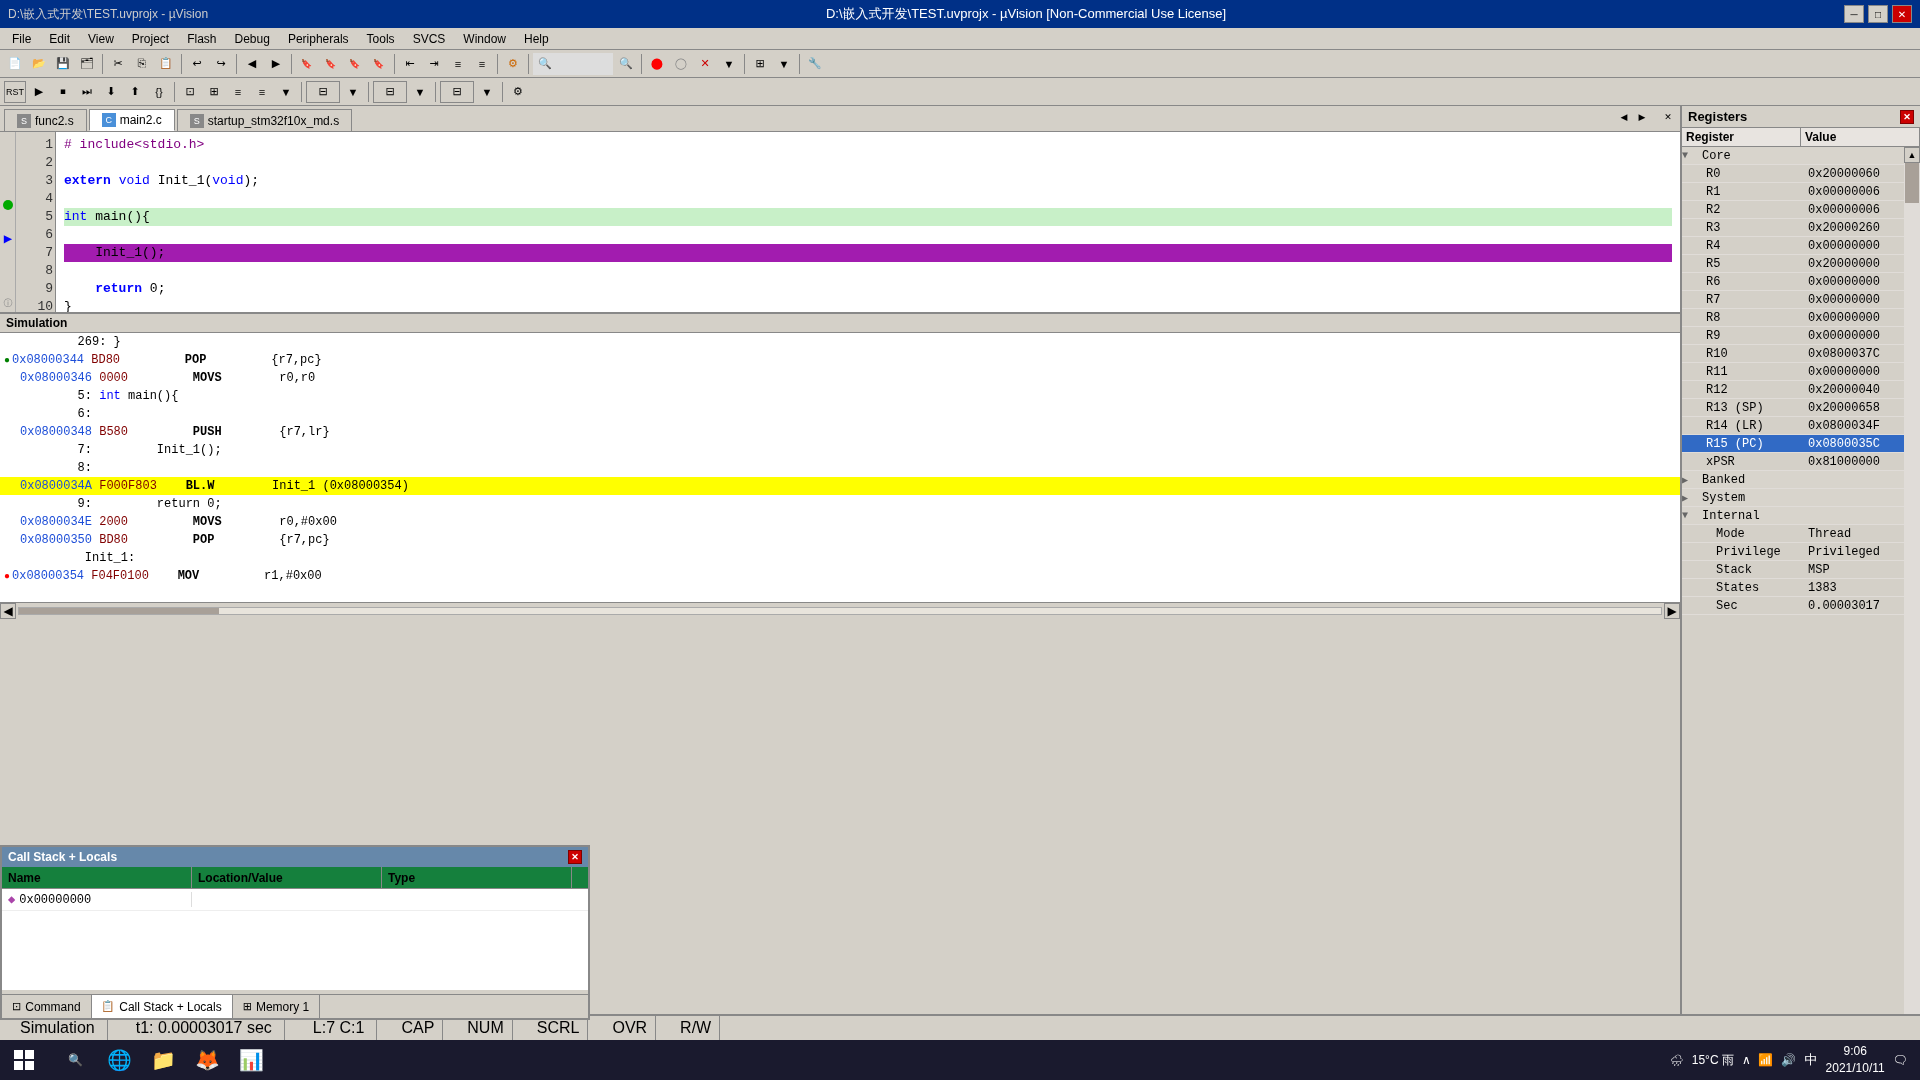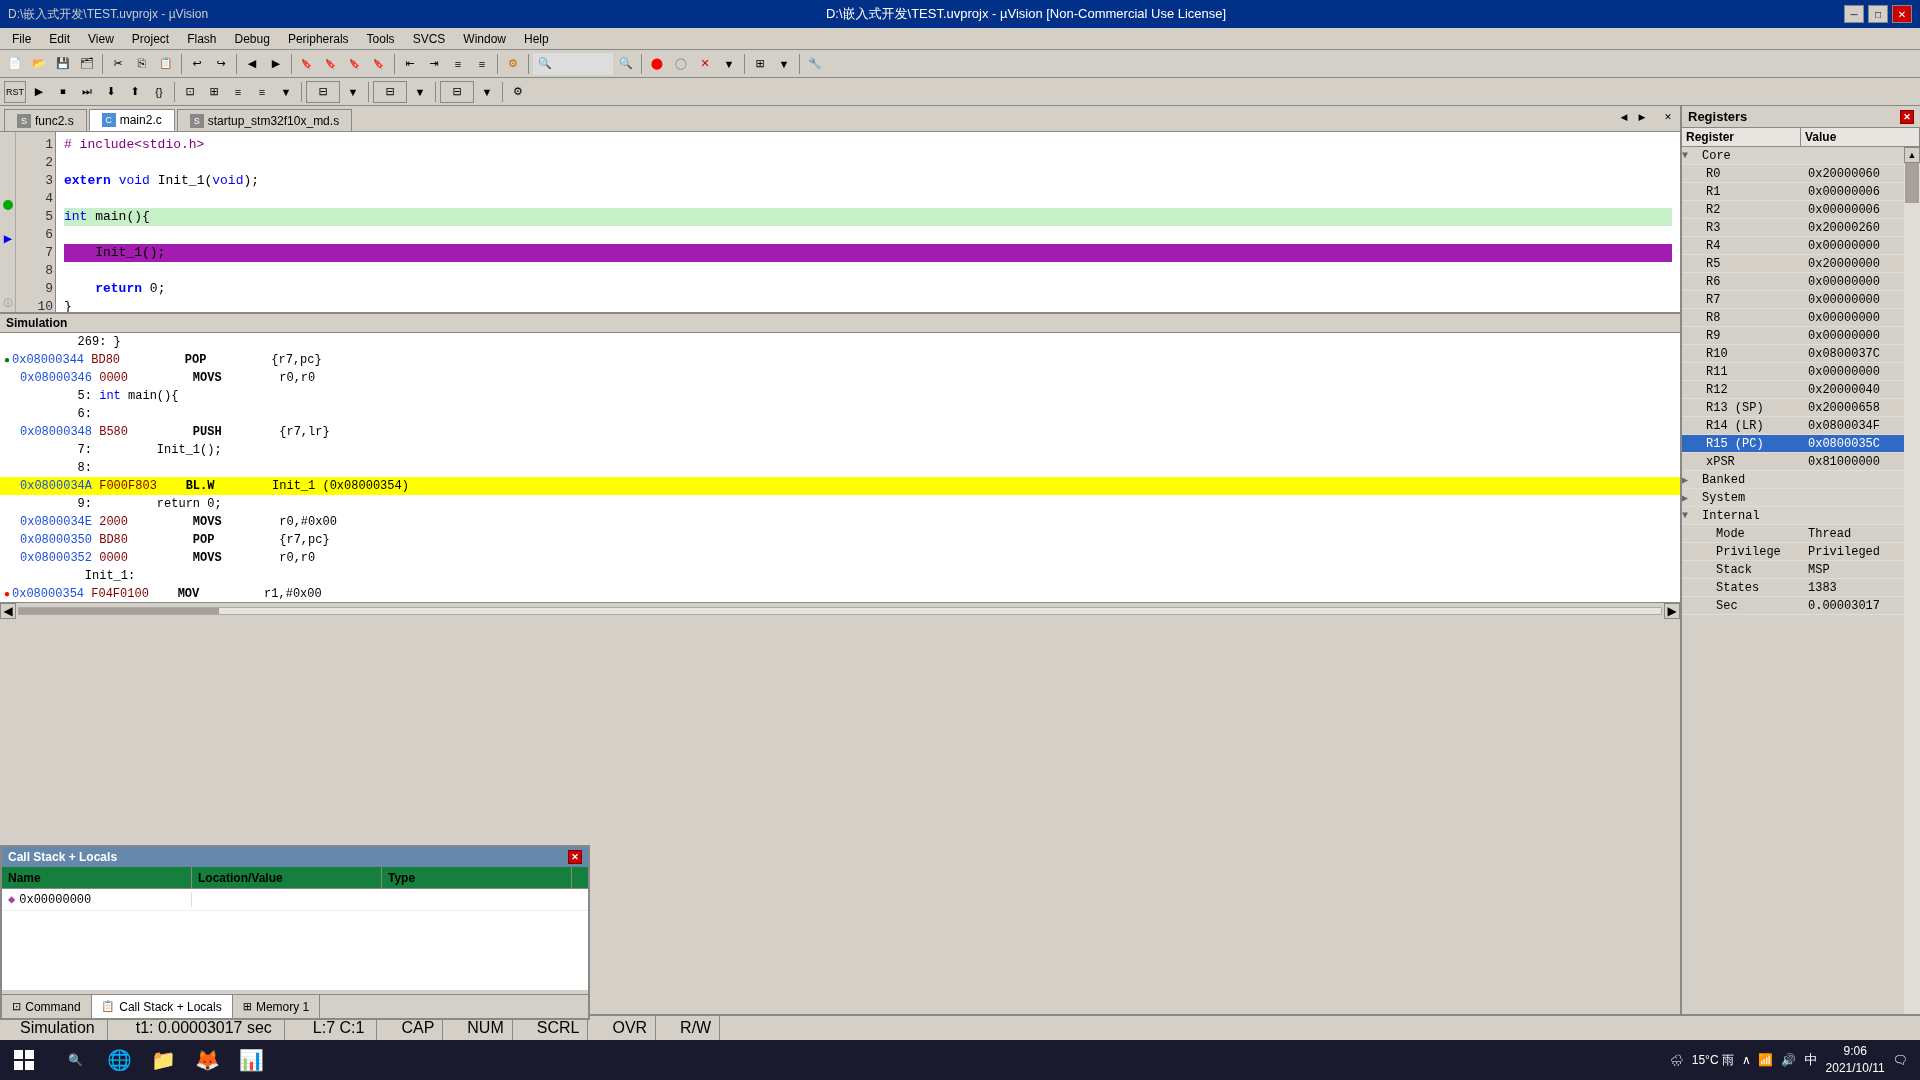--- a/index.html
+++ b/index.html
@@ -329,24 +329,20 @@
           <div class="disasm-line">
             <span class="disasm-marker">&nbsp;&nbsp;</span>
             <span><span class="disasm-addr">0x0800034E</span> <span class="disasm-opcode">2000</span>&nbsp;&nbsp;&nbsp;&nbsp;&nbsp;&nbsp;&nbsp;&nbsp; <span class="disasm-mnem">MOVS</span>&nbsp;&nbsp;&nbsp;&nbsp;&nbsp;&nbsp;&nbsp; <span class="disasm-operand">r0,#0x00</span></span>
           </div>
 
           <div class="disasm-line">
             <span class="disasm-marker">&nbsp;&nbsp;</span>
             <span><span class="disasm-addr">0x08000350</span> <span class="disasm-opcode">BD80</span>&nbsp;&nbsp;&nbsp;&nbsp;&nbsp;&nbsp;&nbsp;&nbsp; <span class="disasm-mnem">POP</span>&nbsp;&nbsp;&nbsp;&nbsp;&nbsp;&nbsp;&nbsp;&nbsp; <span class="disasm-operand">{r7,pc}</span></span>
           </div>
 
-          <div class="disasm-line">
-            <span class="disasm-marker">&nbsp;&nbsp;</span>
-            <span><span class="disasm-addr">0x08000352</span> <span class="disasm-opcode">0000</span>&nbsp;&nbsp;&nbsp;&nbsp;&nbsp;&nbsp;&nbsp;&nbsp; <span class="disasm-mnem">MOVS</span>&nbsp;&nbsp;&nbsp;&nbsp;&nbsp;&nbsp;&nbsp; <span class="disasm-operand">r0,r0</span></span>
-          </div>
 
           <div class="disasm-line">
             <span class="disasm-marker">&nbsp;&nbsp;</span>
             <span>&nbsp;&nbsp;&nbsp;&nbsp;&nbsp;&nbsp;&nbsp;&nbsp; Init_1:</span>
           </div>
 
           <div class="disasm-line" style="display:flex; align-items:center;">
             <span style="color:red; margin-right:2px; font-size:10px;">●</span>
             <span><span class="disasm-addr">0x08000354</span> <span class="disasm-opcode">F04F0100</span>&nbsp;&nbsp;&nbsp; <span class="disasm-mnem">MOV</span>&nbsp;&nbsp;&nbsp;&nbsp;&nbsp;&nbsp;&nbsp;&nbsp; <span class="disasm-operand">r1,#0x00</span></span>
           </div>

